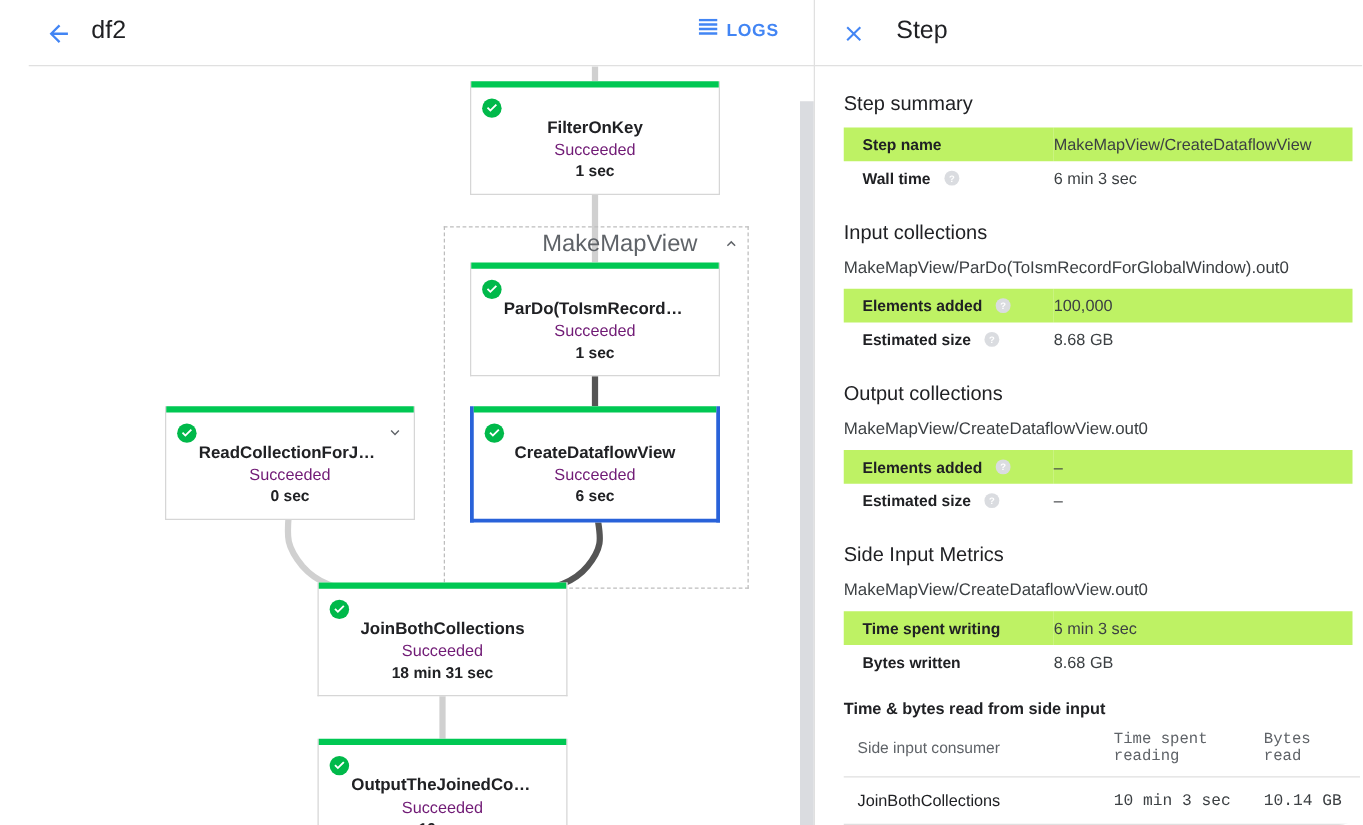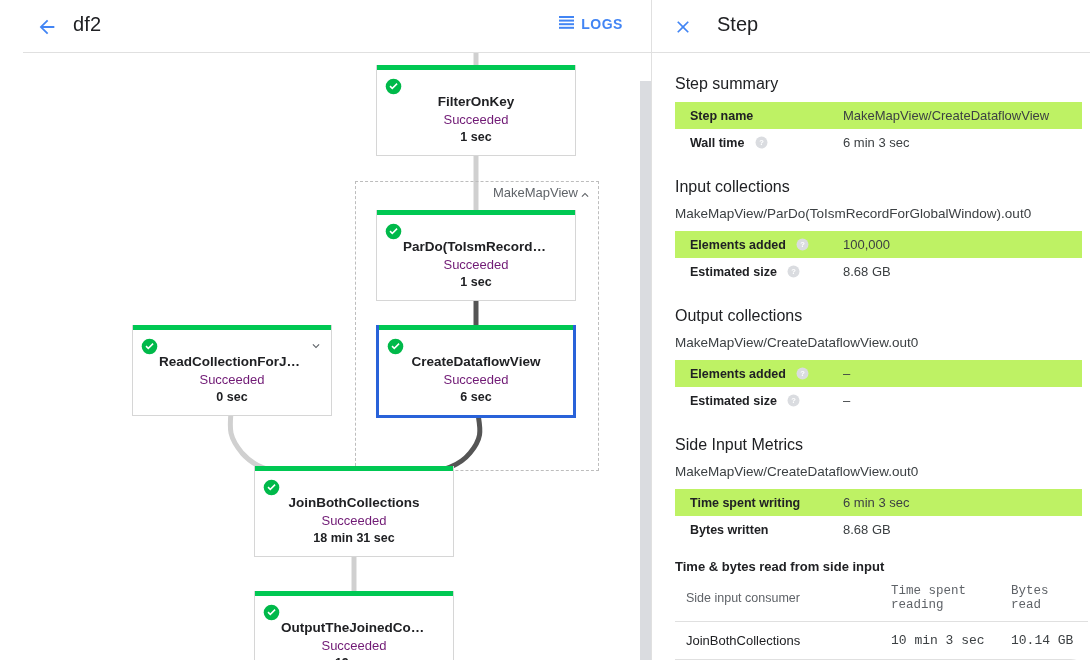--- a/index.html
+++ b/index.html
@@ -69,22 +69,22 @@
   .node-chevron { position: absolute; right: 8px; top: 9px; width: 14px; height: 14px; }
 
   
   .composite {
     position: absolute;
     border: 1px dashed #bdbdbd;
     background: transparent;
     z-index: 1;
   }
   .composite-label {
-    position: absolute; right: 20px; top: 3px;
-    font-size: 13px; color: #5f6368; white-space: nowrap;
+    position: absolute; right: 40px; top: 3px;
+    font-size: 19px; color: #5f6368; white-space: nowrap;
   }
   .composite-chevron { position: absolute; right: 6px; top: 6px; width: 14px; height: 14px; cursor: pointer; }
 
   
   #left-scrollbar {
     position: absolute; left: 640px; top: 0px; width: 11px; height: 607px;
     z-index: 6;
   }
   #left-scrollbar .thumb {
     position: absolute; left: 0; top: 28px; width: 11px; height: 579px;

